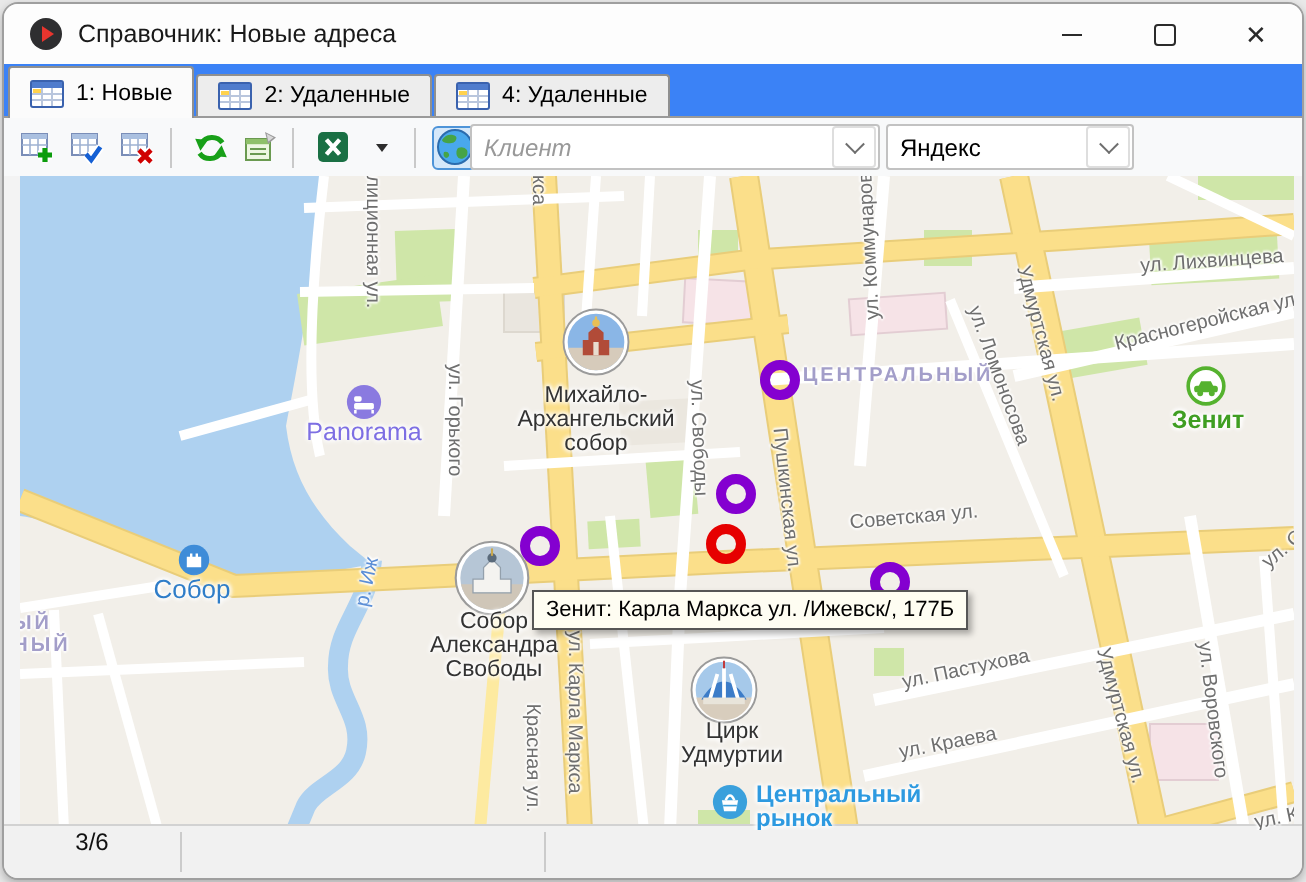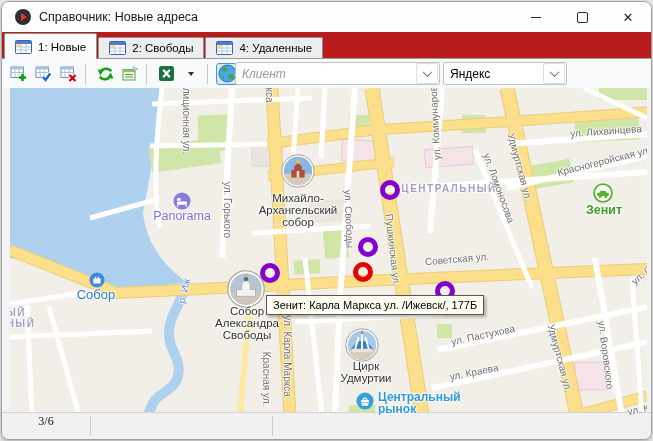--- a/index.html
+++ b/index.html
@@ -12,21 +12,21 @@
     background:#2e2e30;display:flex;align-items:center;justify-content:center;}
   .app-icon b{width:0;height:0;border-left:6px solid #e8352e;border-top:4px solid transparent;
     border-bottom:4px solid transparent;margin-left:2px;}
   .title{position:absolute;left:37px;top:8px;font-size:12.5px;color:#191919;}
   .win-controls{position:absolute;right:0;top:0;height:30px;display:flex;}
   .win-btn{width:46px;height:30px;display:flex;align-items:center;justify-content:center;}
   .glyph-min{width:10px;height:1px;background:#2a2a2a;}
   .glyph-max{width:9px;height:9px;border:1.2px solid #2a2a2a;border-radius:2px;}
   .glyph-close{font-size:13px;color:#2a2a2a;line-height:1;}
   
-  .tabbar{position:absolute;left:0;top:30px;right:0;height:26px;background:#b91c1c;
+  .tabbar{position:absolute;left:0;top:30px;right:0;height:26px;background:#3b82f6;
     border-bottom:1px solid #9a9a9a;display:flex;align-items:flex-end;padding-left:2px;}
   .tab{display:flex;align-items:center;gap:6px;font-size:11.5px;color:#000;background:#ededed;
     border:1px solid #8f8f8f;border-bottom:none;height:20px;padding:0 10px;border-radius:2px 2px 0 0;
     margin-right:1px;position:relative;white-space:nowrap;}
   .tab.active{background:#fbfbfb;height:25px;margin-bottom:-1px;z-index:3;}
   
   .toolbar{position:absolute;left:0;top:57px;right:0;height:29px;background:#f8f9fa;
     display:flex;align-items:center;}
   .tbtn{width:22px;height:22px;margin-left:3px;display:flex;align-items:center;justify-content:center;
     border-radius:3px;box-sizing:border-box;}
@@ -55,21 +55,21 @@
   .poi-icon{position:absolute;z-index:20;}
   .poi-label{position:absolute;z-index:21;white-space:nowrap;line-height:1.03;
     text-shadow:-1px 0 2px #fff,1px 0 2px #fff,0 -1px 2px #fff,0 1px 2px #fff;}
   .marker{position:absolute;width:20px;height:20px;border-radius:50%;box-sizing:border-box;
     border:5.5px solid #8400d0;z-index:30;}
   .tooltip{position:absolute;z-index:50;background:#fefdf2;border:1px solid #565656;font-size:11px;
     color:#000;padding:2.5px 6px 3px 6px;white-space:nowrap;box-shadow:2px 2px 3px rgba(0,0,0,.3);}
   
   .statusbar{position:absolute;left:0;right:0;bottom:0;height:26px;background:#f1f1f1;
     border-top:1px solid #d2d2d2;}
-  .sb-text{position:absolute;left:0;width:88px;top:1px;text-align:center;font-size:12px;color:#111;font-family:Liberation Serif, serif;}
+  .sb-text{position:absolute;left:0;width:88px;top:1px;text-align:center;font-size:12px;color:#111;}
   .sb-div{position:absolute;top:3px;bottom:3px;width:1px;background:#cbcbcb;}
 </style>
 </head>
 <body>
 
 <div id="window">
 
   <div class="titlebar">
     <div class="app-icon">
         <b></b>
@@ -102,21 +102,21 @@
       </div>
       <div class="tab">
         <span style="display: flex;">
           <svg width="17" height="14" viewBox="0 0 17 14">
             <rect x="0.5" y="0.5" width="16" height="13" rx="1" fill="#fff" stroke="#3a62ae"></rect>
             <rect x="1" y="1" width="15" height="3" fill="#4f7ccd"></rect>
             <path d="M1,7 h15 M1,10 h15 M6,4 v9 M11,4 v9" stroke="#b9c6dd" stroke-width="1" fill="none"></path>
             <rect x="1.5" y="4.5" width="4" height="2" fill="#ffd24d"></rect>
           </svg>
         </span>
-        <span>2: Свободы</span>
+        <span>2: Удаленные</span>
       </div>
       <div class="tab">
         <span style="display: flex;">
           <svg width="17" height="14" viewBox="0 0 17 14">
             <rect x="0.5" y="0.5" width="16" height="13" rx="1" fill="#fff" stroke="#3a62ae"></rect>
             <rect x="1" y="1" width="15" height="3" fill="#4f7ccd"></rect>
             <path d="M1,7 h15 M1,10 h15 M6,4 v9 M11,4 v9" stroke="#b9c6dd" stroke-width="1" fill="none"></path>
             <rect x="1.5" y="4.5" width="4" height="2" fill="#ffd24d"></rect>
           </svg>
         </span>

